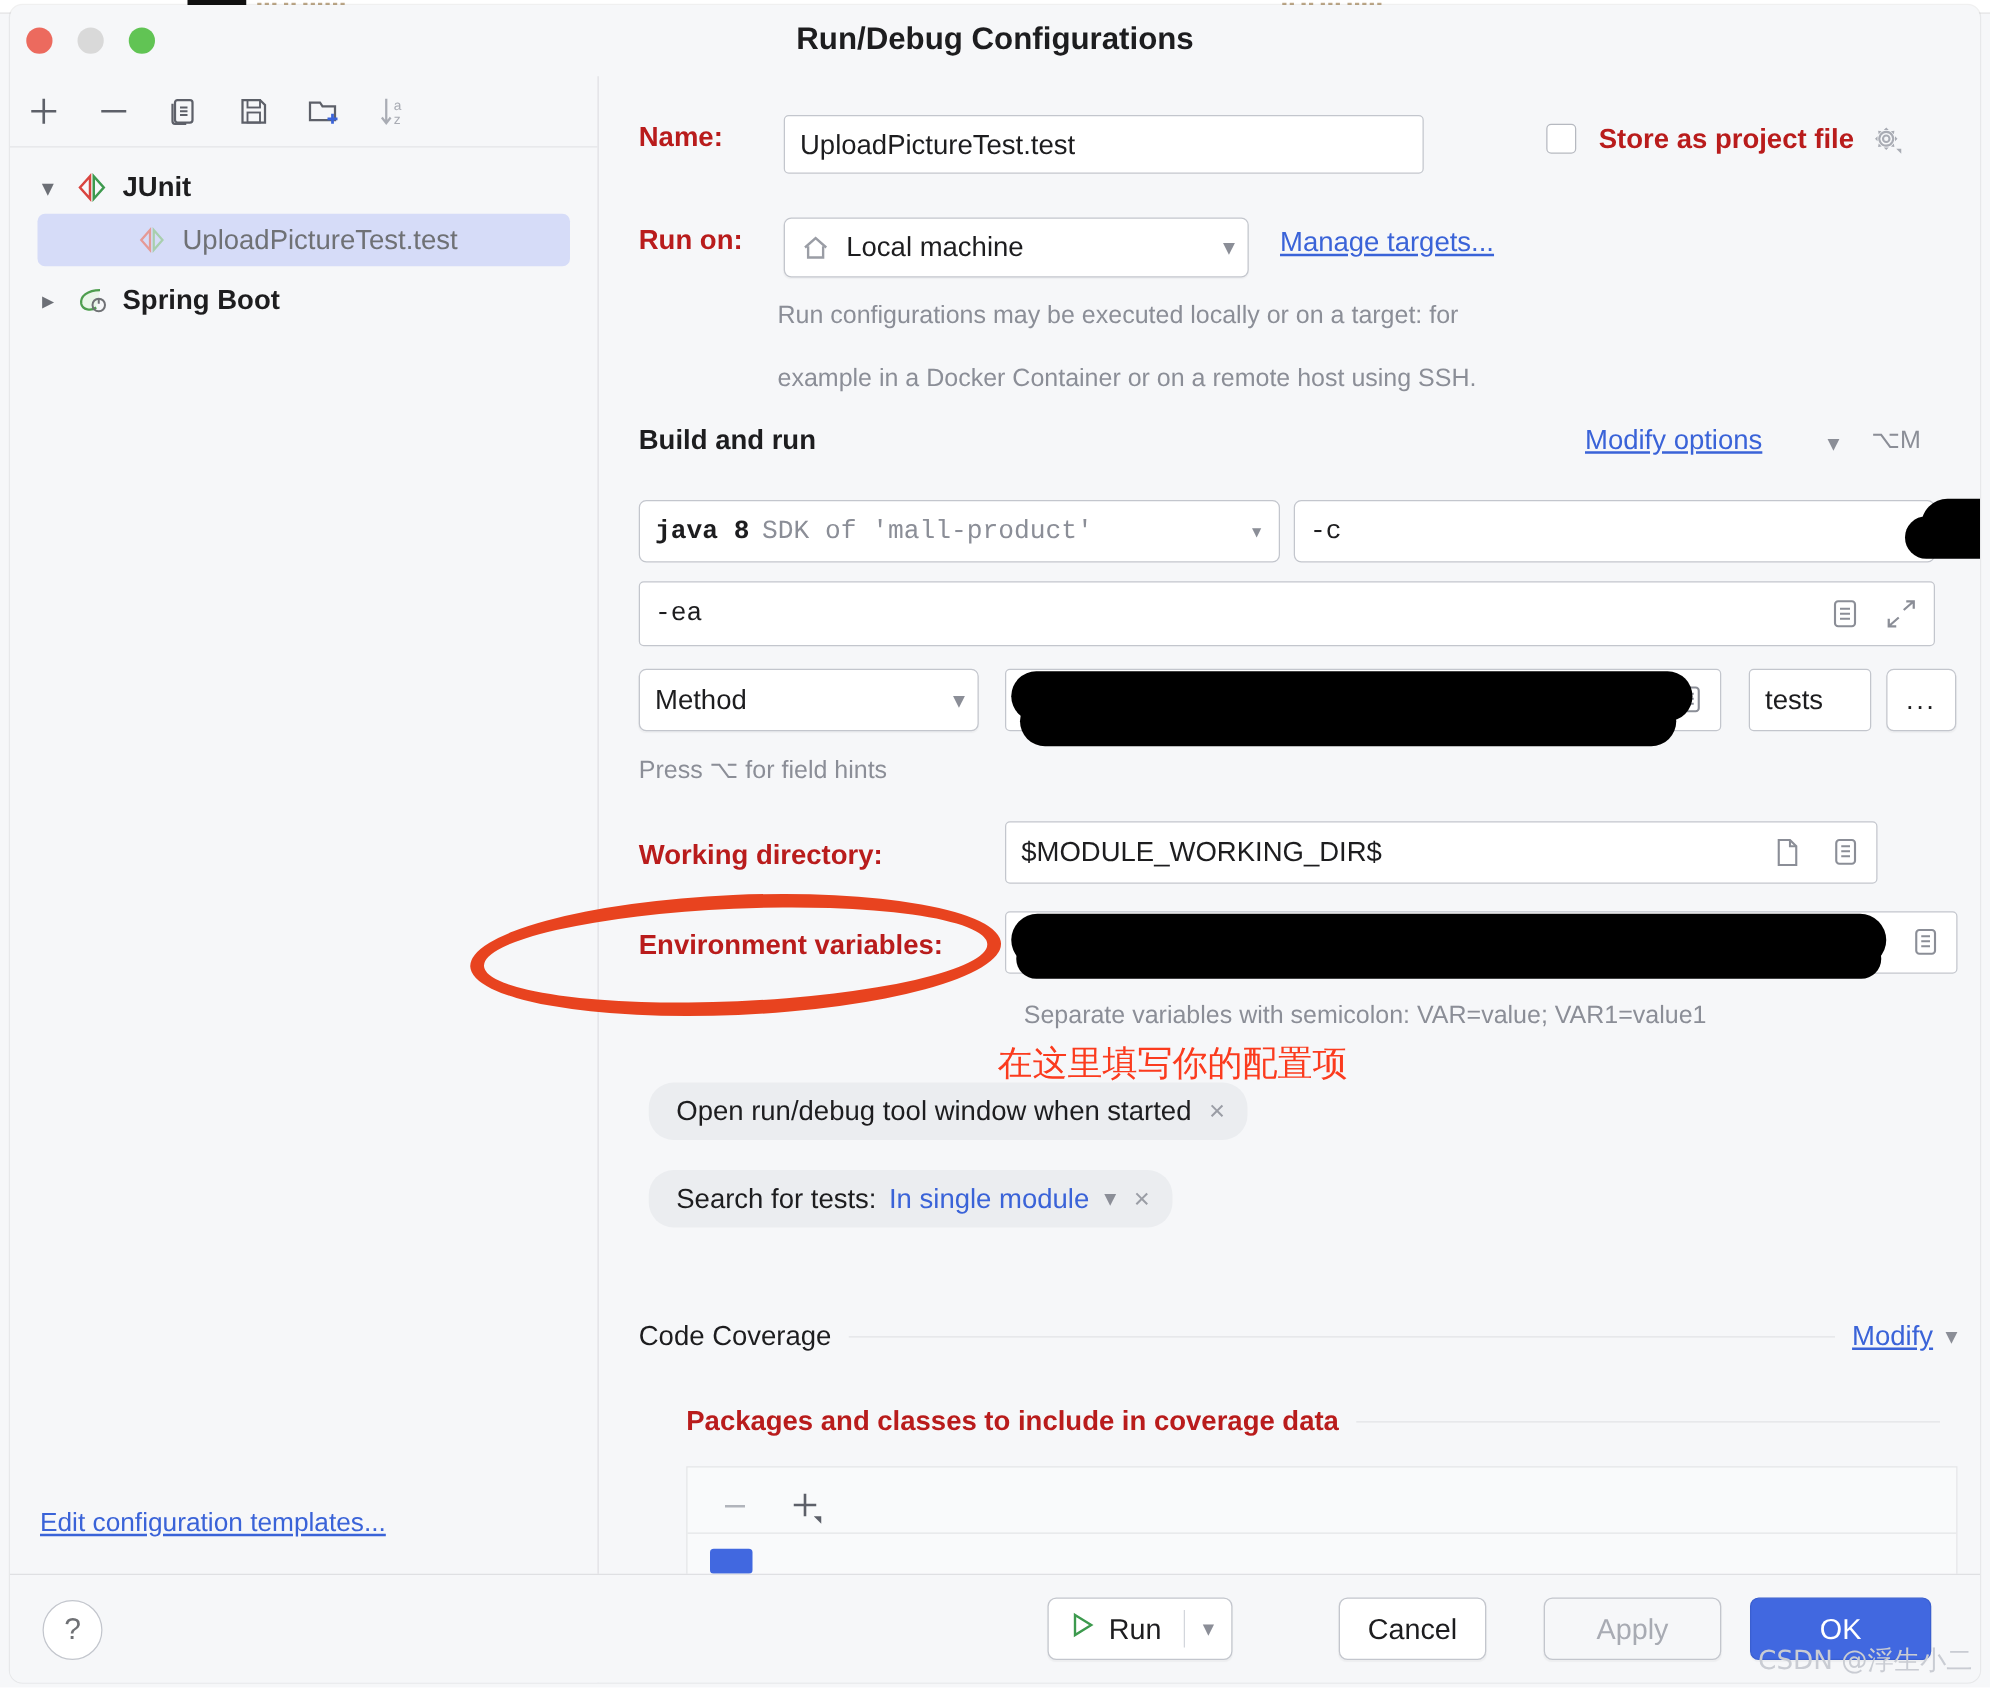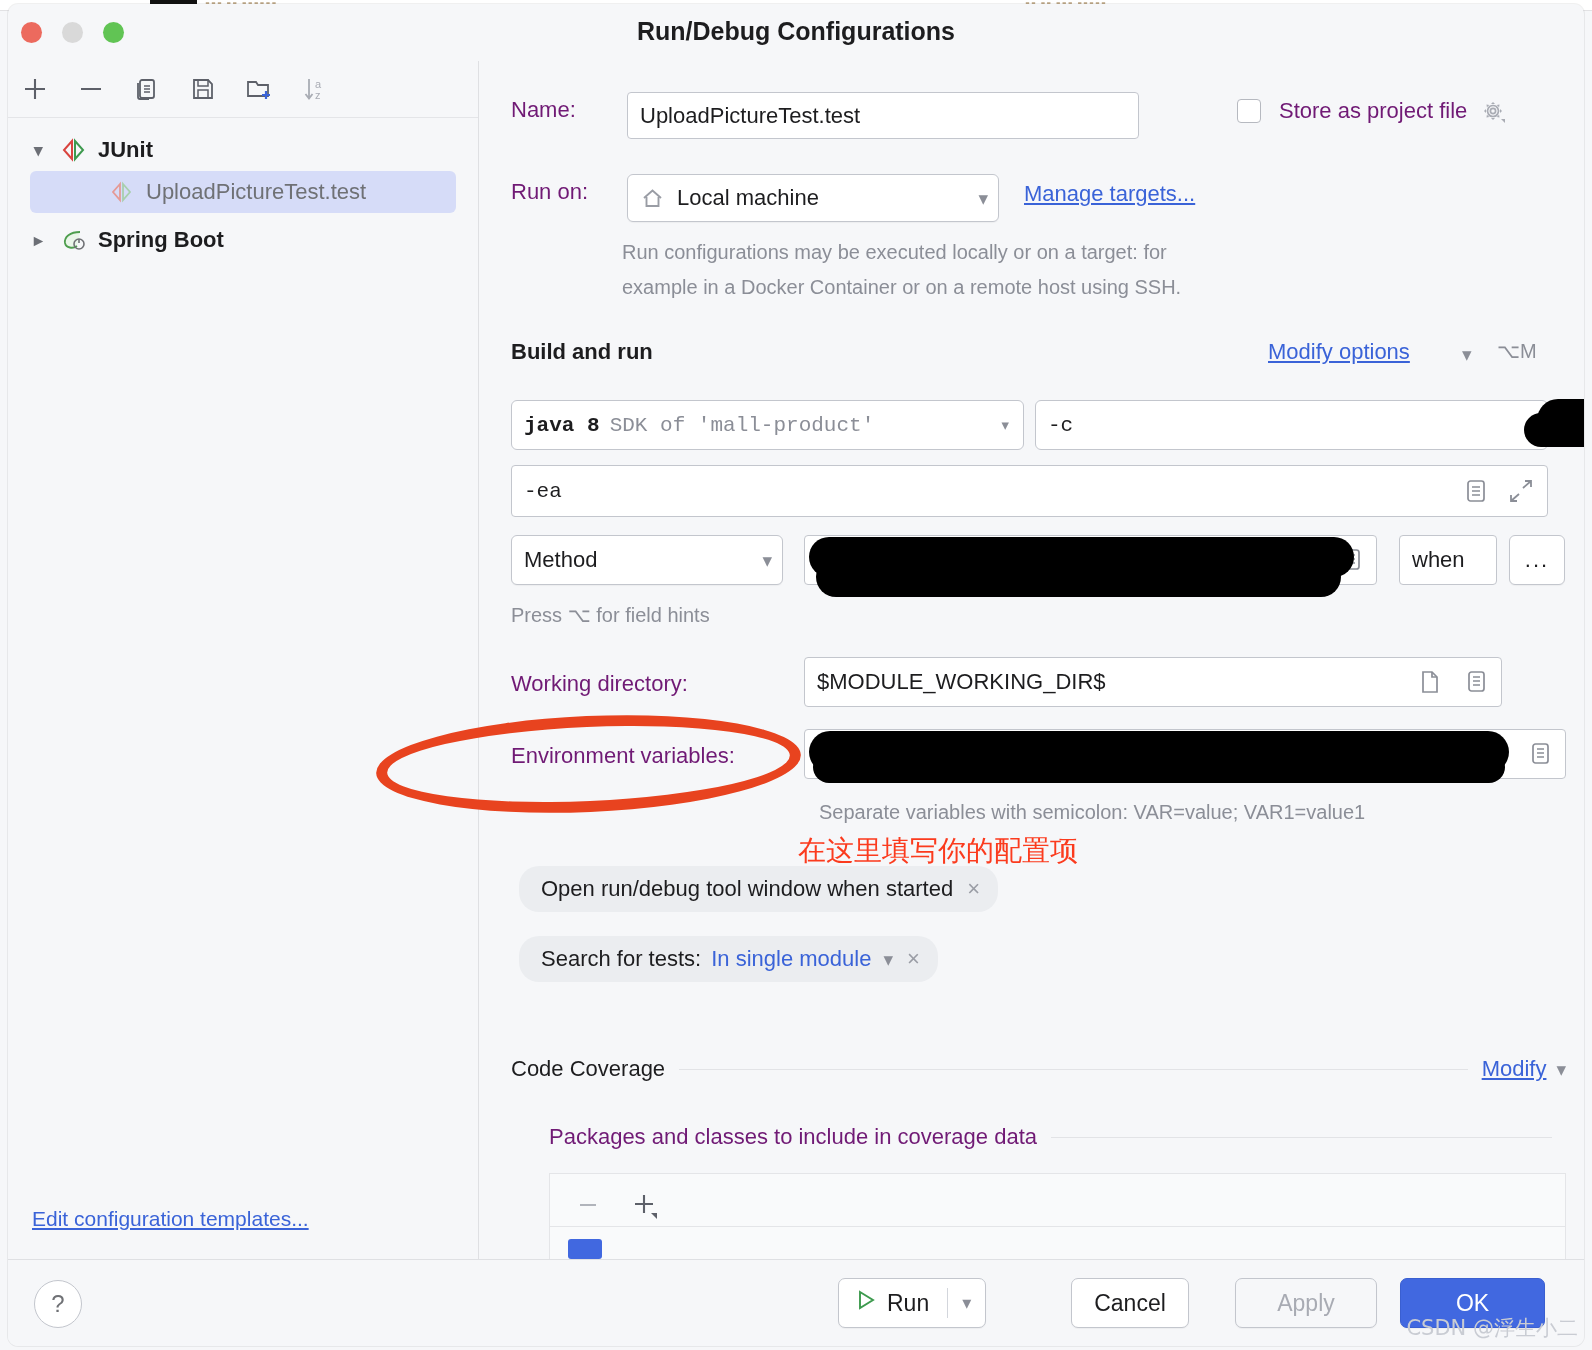--- a/index.html
+++ b/index.html
@@ -81,21 +81,21 @@
     position: absolute; left: 24px; bottom: 115px;
     font-size: 21px; color: #3a63d8;
   }
 
   
   .right {
     position: absolute; left: 471px; top: 57px; right: 0; bottom: 0;
     overflow: hidden;
   }
   .row { position: absolute; display: flex; align-items: center; }
-  .lbl { font-size: 22px; color: #701a75; }
+  .lbl { font-size: 22px; color: #b91c1c; font-weight: bold; }
   .hint { font-size: 20px; color: #8b8e97; }
 
   input.tf, .tf {
     box-sizing: border-box; background: #ffffff;
     border: 1px solid #c3c6cd; border-radius: 4px;
     font-family: "Liberation Sans", sans-serif;
     font-size: 22px; color: #1d1d1f; padding: 0 12px;
     outline: none;
   }
   .tf.mono { font-family: "Liberation Mono", monospace; font-size: 21px; }
@@ -309,21 +309,21 @@
             <path d="M4 12 L12.5 4.5 L21 12" fill="none" stroke="#9a9da5" stroke-width="1.9"></path>
             <path d="M6.5 11 v9 h12 v-9" fill="none" stroke="#9a9da5" stroke-width="1.9"></path>
           </svg>
         </span>
         <span>Local machine</span>
         <span class="caret">▾</span>
       </div>
       <a class="link" style="position:absolute; left:545px; top:120px;" href="#">Manage targets...</a>
 
       <div class="hint" style="position:absolute; left:143px; top:180px;">Run configurations may be executed locally or on a target: for</div>
-      <div class="hint" style="position:absolute; left:143px; top:215px;">example in a Docker Container or on a remote host using SSH.</div>
+      <div class="hint" style="position:absolute; left:143px; top:231px;">example in a Docker Container or on a remote host using SSH.</div>
 
       <div class="sectionhdr" style="position:absolute; left:32px; top:278px;">Build and run</div>
       <a class="link" style="position:absolute; left:789px; top:278px;" href="#">Modify options</a>
       <span class="caret" style="position:absolute; left:983px; top:282px;">▾</span>
       <span class="hint" style="position:absolute; left:1018px; top:278px;">⌥M</span>
 
       <div class="tf mono" style="position:absolute; left:32px; top:339px; width:513px; height:50px; display:flex; align-items:center; border-radius:6px;">
         <span style="color:#1d1d1f; font-weight:bold;">java 8</span>
         <span style="color:#8b8e97; margin-left:10px;">SDK of 'mall-product'</span>
         <span class="caret">▾</span>
@@ -361,21 +361,21 @@
         <span style="margin-left:auto;" class="iconbtn">
           <svg width="24" height="26" viewBox="0 0 24 26">
             <rect x="4" y="3" width="15" height="19" rx="2.5" fill="none" stroke="#8b8e97" stroke-width="1.7"></rect>
             <path d="M8 8 h7 M8 12 h7 M8 16 h7" stroke="#8b8e97" stroke-width="1.6"></path>
           </svg>
         </span>
       </div>
       <div class="redact" style="left:330px; top:476px; width:545px; height:40px;"></div>
       <div class="redact" style="left:337px; top:496px; width:525px; height:40px; border-radius:30px;"></div>
       <div class="tf" style="position:absolute; left:920px; top:474px; width:98px; height:50px; display:flex; align-items:center; justify-content:flex-start;">
-        <span>when</span>
+        <span>tests</span>
       </div>
       <div class="sel-box" style="position:absolute; left:1030px; top:474px; width:56px; height:50px; justify-content:center; padding:0;">
         <span style="letter-spacing:2px;">...</span>
       </div>
 
       <div class="hint" style="position:absolute; left:32px; top:542px;">Press ⌥ for field hints</div>
 
       <div class="lbl" style="position:absolute; left:32px; top:610px;">Working directory:</div>
       <div class="tf" style="position:absolute; left:325px; top:596px; width:698px; height:50px; display:flex; align-items:center;">
         <span>$MODULE_WORKING_DIR$</span>

